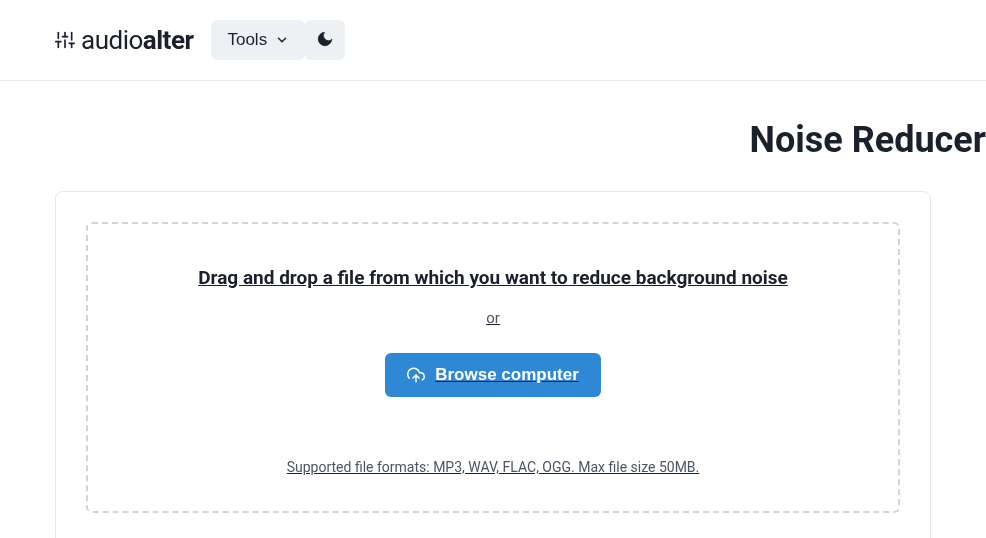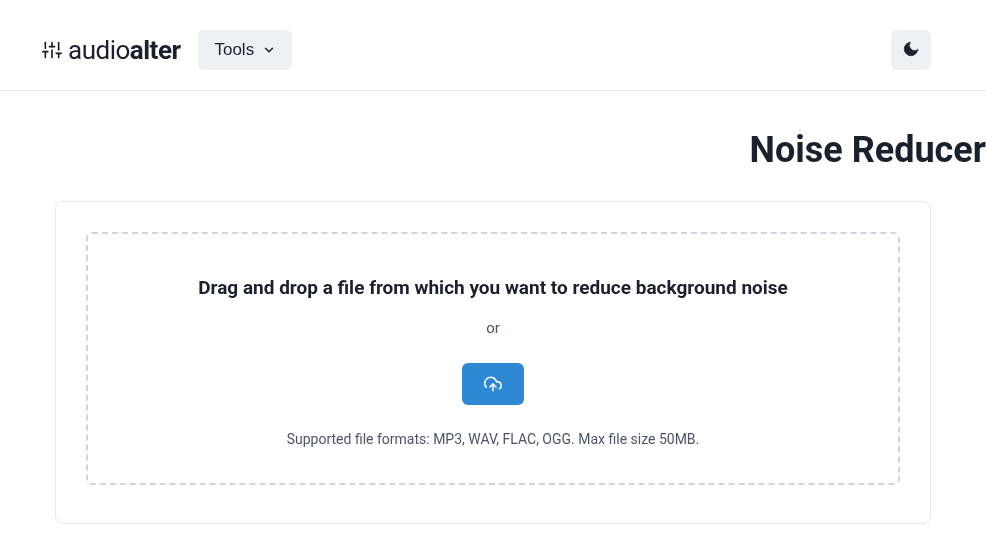--- a/index.html
+++ b/index.html
@@ -11,24 +11,23 @@
       font-family: -apple-system, BlinkMacSystemFont, "Segoe UI", Roboto, Helvetica, Arial, sans-serif;
       background: #ffffff;
       color: #1a202c;
       width: 986px;
       height: 538px;
       overflow: hidden;
     }
     .header {
       display: flex;
       align-items: center;
-      justify-content: space-between;
-      padding: 20px 55px 20px 42px;
+      justify-content: flex-start;
+      padding: 20px 55px 20px 55px;
       border-bottom: 1px solid #e8e8e8;
-      margin-top: 10px;
     }
     .header-left {
       display: flex;
       align-items: center;
       gap: 18px;
     }
     .logo {
       display: flex;
       align-items: center;
       gap: 6px;
@@ -86,20 +85,21 @@
       padding: 30px 30px 38px 30px;
     }
     .dropzone {
       border: 2px dashed #d1d5db;
       border-radius: 6px;
       padding: 42px 20px 36px 20px;
       display: flex;
       flex-direction: column;
       align-items: center;
       text-align: center;
+      text-decoration: underline;
     }
     .dropzone-title {
       font-size: 19px;
       font-weight: 700;
       color: #1a202c;
       margin-bottom: 20px;
     }
     .dropzone-or {
       font-size: 15px;
       color: #4a5568;
@@ -118,20 +118,21 @@
       font-weight: 600;
       cursor: pointer;
       margin-bottom: 26px;
     }
     .upload-icon {
       display: inline-flex;
     }
     .supported-text {
       font-size: 14px;
       color: #4a5568;
+      margin-top: 36px;
     }
   </style>
 </head>
 <body>
 
 <header class="header">
   <div class="header-left">
     <a class="logo">
       <span class="logo-icon">
         <svg width="20" height="20" viewBox="0 0 24 24" fill="none" stroke="#1a202c" stroke-width="2" stroke-linecap="round" stroke-linejoin="round">
@@ -173,16 +174,17 @@
     <div class="dropzone-title">Drag and drop a file from which you want to reduce background noise</div>
     <div class="dropzone-or">or</div>
     <button class="browse-button">
       <span class="upload-icon">
         <svg width="18" height="18" viewBox="0 0 24 24" fill="none" stroke="#ffffff" stroke-width="2" stroke-linecap="round" stroke-linejoin="round">
           <path d="M16 16l-4-4-4 4"></path>
           <path d="M12 12v9"></path>
           <path d="M20.39 18.39A5 5 0 0 0 18 9h-1.26A8 8 0 1 0 3 16.3"></path>
         </svg>
       </span>
+      <span>Browse computer</span>
     </button>
     <div class="supported-text">Supported file formats: MP3, WAV, FLAC, OGG. Max file size 50MB.</div>
   </div>
 </div>
 
 </body></html>

